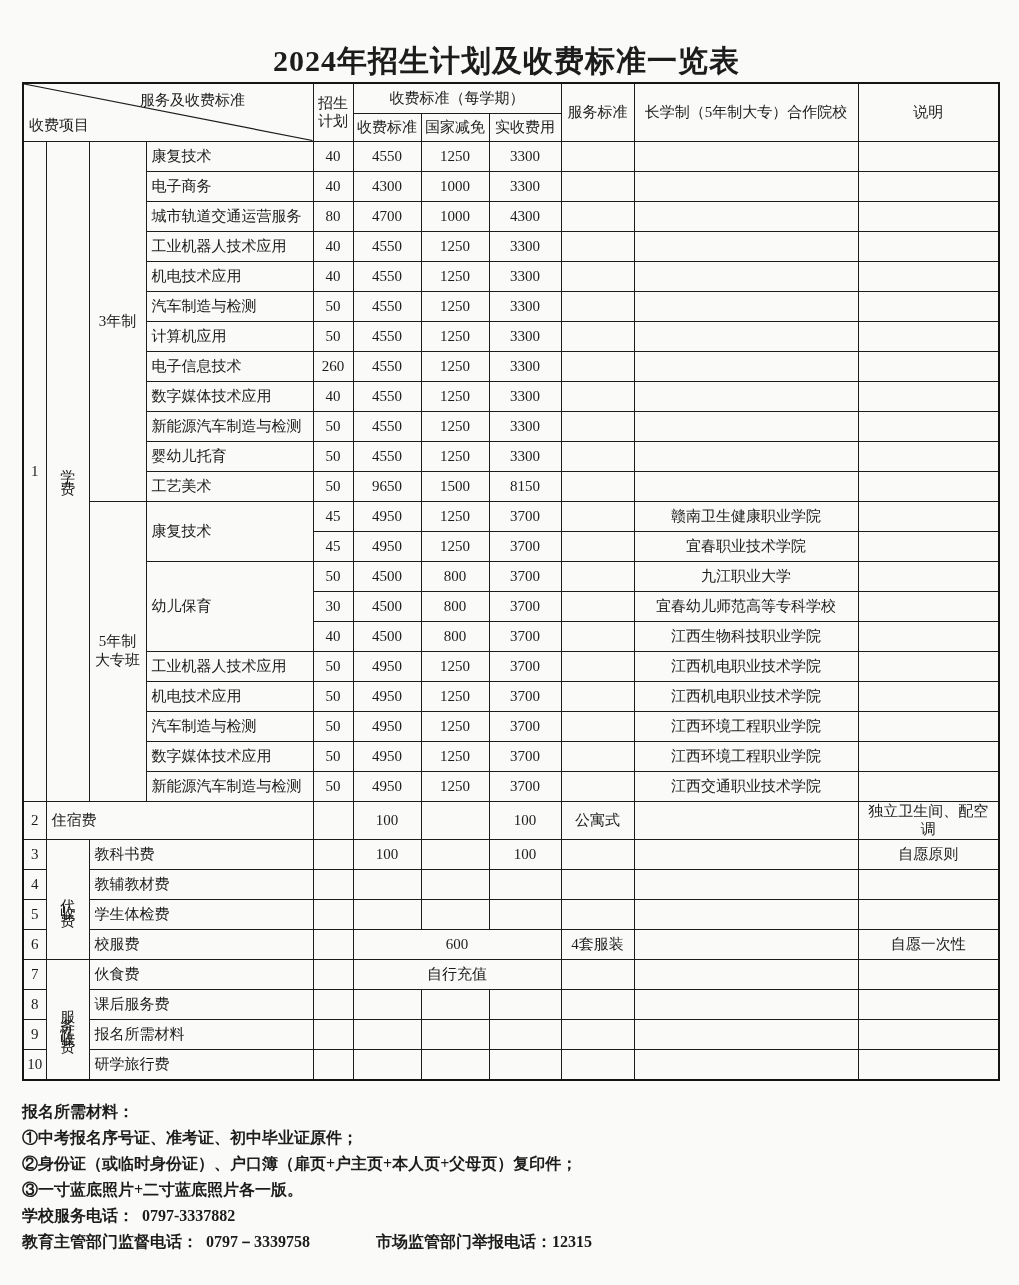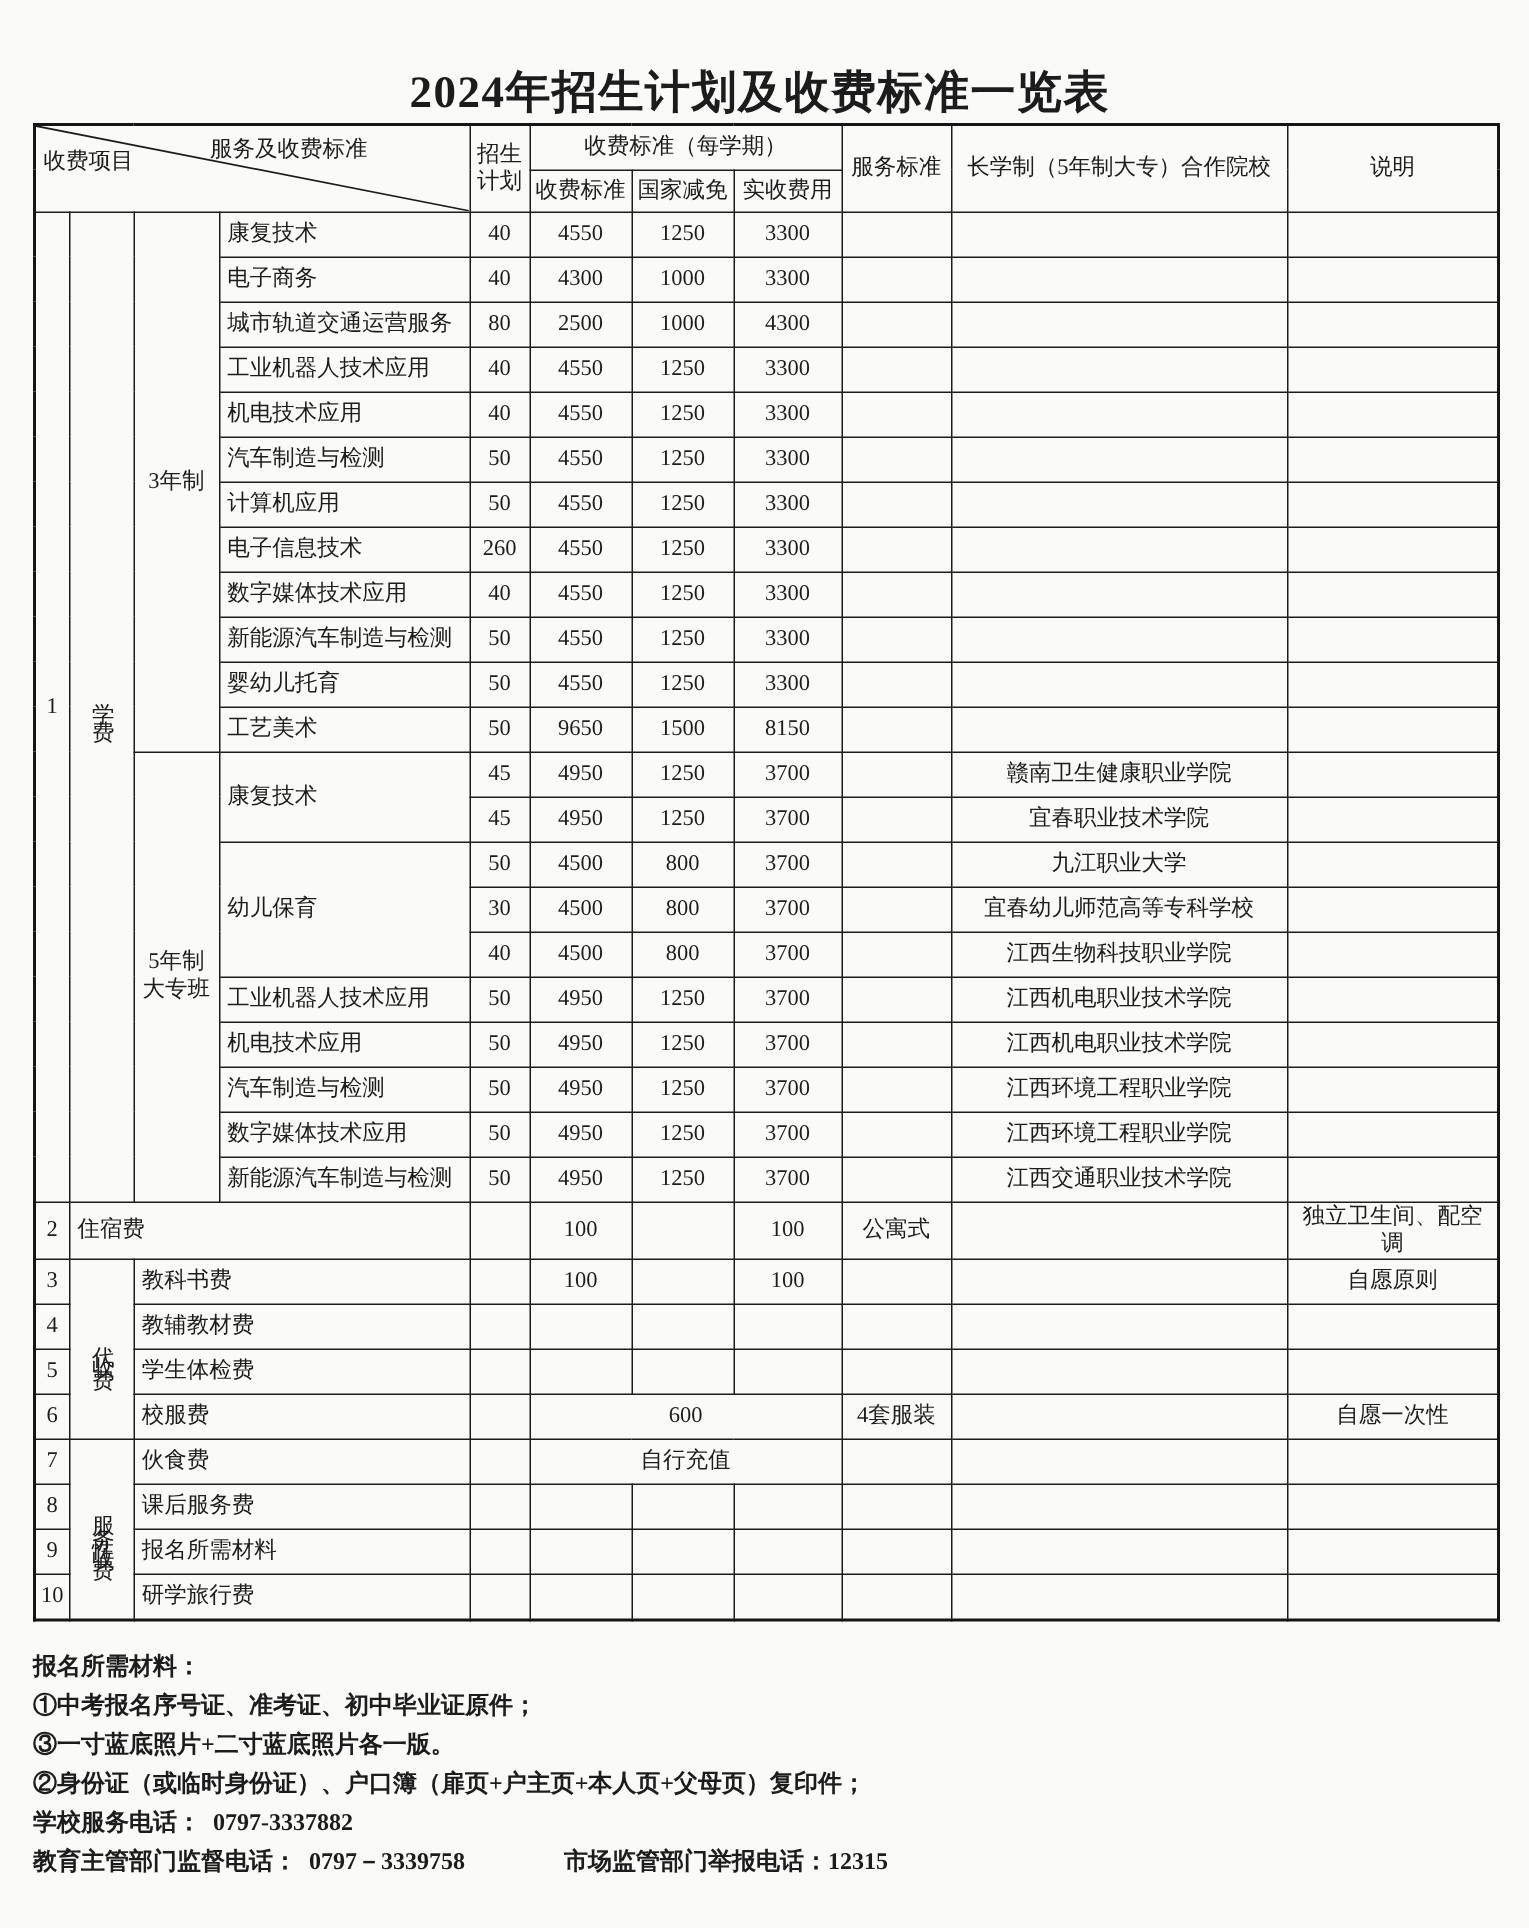--- a/index.html
+++ b/index.html
@@ -31,21 +31,21 @@
   .fees tr.h2{height:28px;}
   .fees td.name{text-align:left;padding-left:5px;}
   .vcell span{
     writing-mode:vertical-rl;text-orientation:upright;
     display:inline-block;letter-spacing:7px;line-height:1.1;
   }
   td.cat span{letter-spacing:12px;}
   th.diag{position:relative;padding:4px;}
   th.diag svg{position:absolute;left:0;top:0;width:100%;height:100%;display:block;}
   th.diag .t1{position:absolute;top:7px;left:116px;font-size:15px;}
-  th.diag .t2{position:absolute;bottom:23px;left:5px;font-size:15px;}
+  th.diag .t2{position:absolute;bottom:6px;left:5px;font-size:15px;}
   .footer{margin:18px 22px 0 22px;font-size:16px;line-height:26px;font-weight:bold;}
   .footer div{white-space:pre;}
   .phones{display:flex;margin-top:0;}
   .phones .market{margin-left:66px;}
 </style>
 </head>
 <body>
 
 <div class="page">
 
@@ -108,21 +108,21 @@
         <td>4300</td>
         <td>1000</td>
         <td>3300</td>
         <td></td>
           <td></td>
           <td></td>
       </tr>
       <tr>
         <td class="name">城市轨道交通运营服务</td>
         <td>80</td>
-        <td>2500</td>
+        <td>4700</td>
         <td>1000</td>
         <td>4300</td>
         <td></td>
           <td></td>
           <td></td>
       </tr>
       <tr>
         <td class="name">工业机器人技术应用</td>
         <td>40</td>
         <td>4550</td>
@@ -410,22 +410,22 @@
         <td></td>
           <td></td>
           <td></td>
       </tr>
     </tbody>
   </table>
 
   <div class="footer">
     <div>报名所需材料：</div>
     <div>①中考报名序号证、准考证、初中毕业证原件；</div>
+    <div>②身份证（或临时身份证）、户口簿（扉页+户主页+本人页+父母页）复印件；</div>
     <div>③一寸蓝底照片+二寸蓝底照片各一版。</div>
-    <div>②身份证（或临时身份证）、户口簿（扉页+户主页+本人页+父母页）复印件；</div>
     <div>学校服务电话：  0797-3337882</div>
     <div class="phones">
       <span>教育主管部门监督电话：  0797－3339758</span>
       <span class="market">市场监管部门举报电话：12315</span>
     </div>
   </div>
 
 </div>
 
 </body></html>

